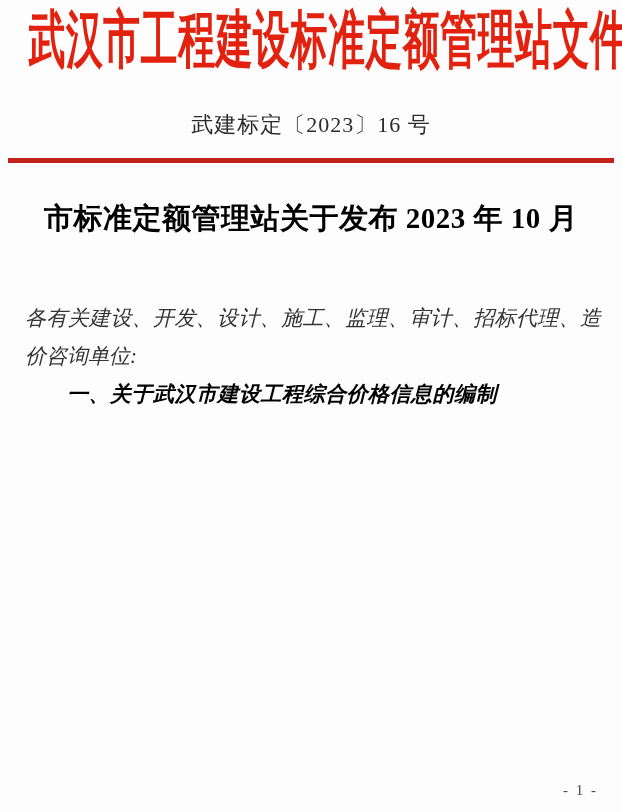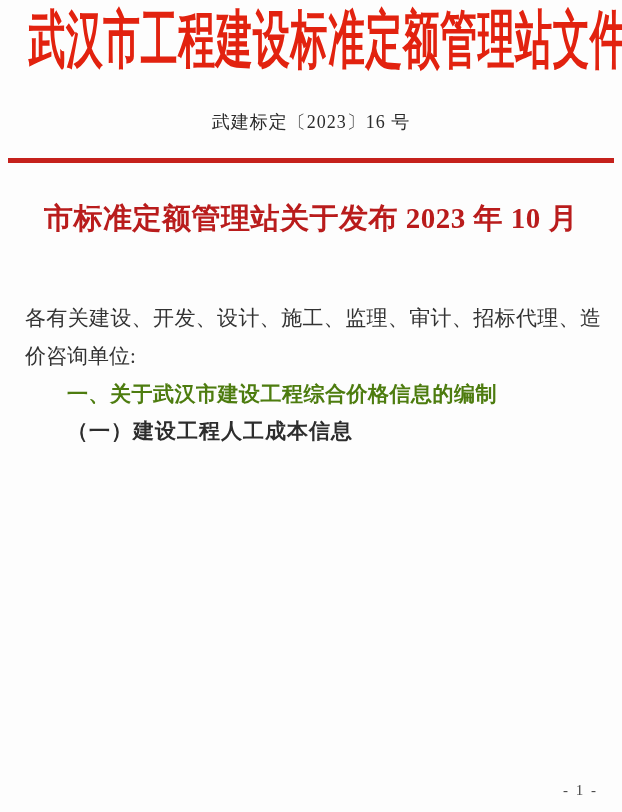--- a/index.html
+++ b/index.html
@@ -25,51 +25,52 @@
     font-weight:bold;
     color:#e2220f;
     transform:scaleX(0.585);
     transform-origin:center center;
     letter-spacing:1px;
     line-height:1;
   }
   .doc-number {
     position:absolute; top:110px; left:0; width:622px;
     text-align:center;
-    font-size:18px;
+    font-size:22px;
     color:#2b2b2b;
     letter-spacing:1px;
   }
   .red-rule {
     position:absolute; top:158px; left:8px; right:8px; height:5px;
     background:#c5211c;
   }
   .doc-title {
     position:absolute; top:198px; left:0; width:622px;
     text-align:center;
     font-weight:bold;
-    color:#b91c1c;
+    color:#000000;
     font-size:29px;
     line-height:40px;
     letter-spacing:0.5px;
   }
   .body-text {
     position:absolute; top:300px; left:25px; right:21px;
     font-size:21px;
     line-height:37.5px;
     color:#333333;
     text-align:justify;
+    font-style:italic;
   }
   .body-text p { margin:0; }
   .p-indent { text-indent:2em; }
   .sec-heading {
     text-indent:2em;
     font-family:"Liberation Sans","DejaVu Sans",sans-serif;
     font-weight:bold;
-    color:#4d7c0f;
+    color:#000000;
     letter-spacing:0.5px;
   }
   .subsec-heading {
     text-indent:2em;
     font-weight:600;
     color:#2d2d2d;
     letter-spacing:1px;
   }
   .page-number {
     position:absolute; top:782px; right:24px;
@@ -91,18 +92,17 @@
 
   <div class="red-rule"></div>
 
   <div class="doc-title">
     <div>市标准定额管理站关于发布 2023 年 10 月</div>
   </div>
 
   <div class="body-text">
     <p>各有关建设、开发、设计、施工、监理、审计、招标代理、造价咨询单位:</p>
     <p class="sec-heading">一、关于武汉市建设工程综合价格信息的编制</p>
-    <p class="subsec-heading">（一）建设工程人工成本信息</p>
   </div>
 
   <div class="page-number">- 1 -</div>
 
 </div>
 
 </body></html>

